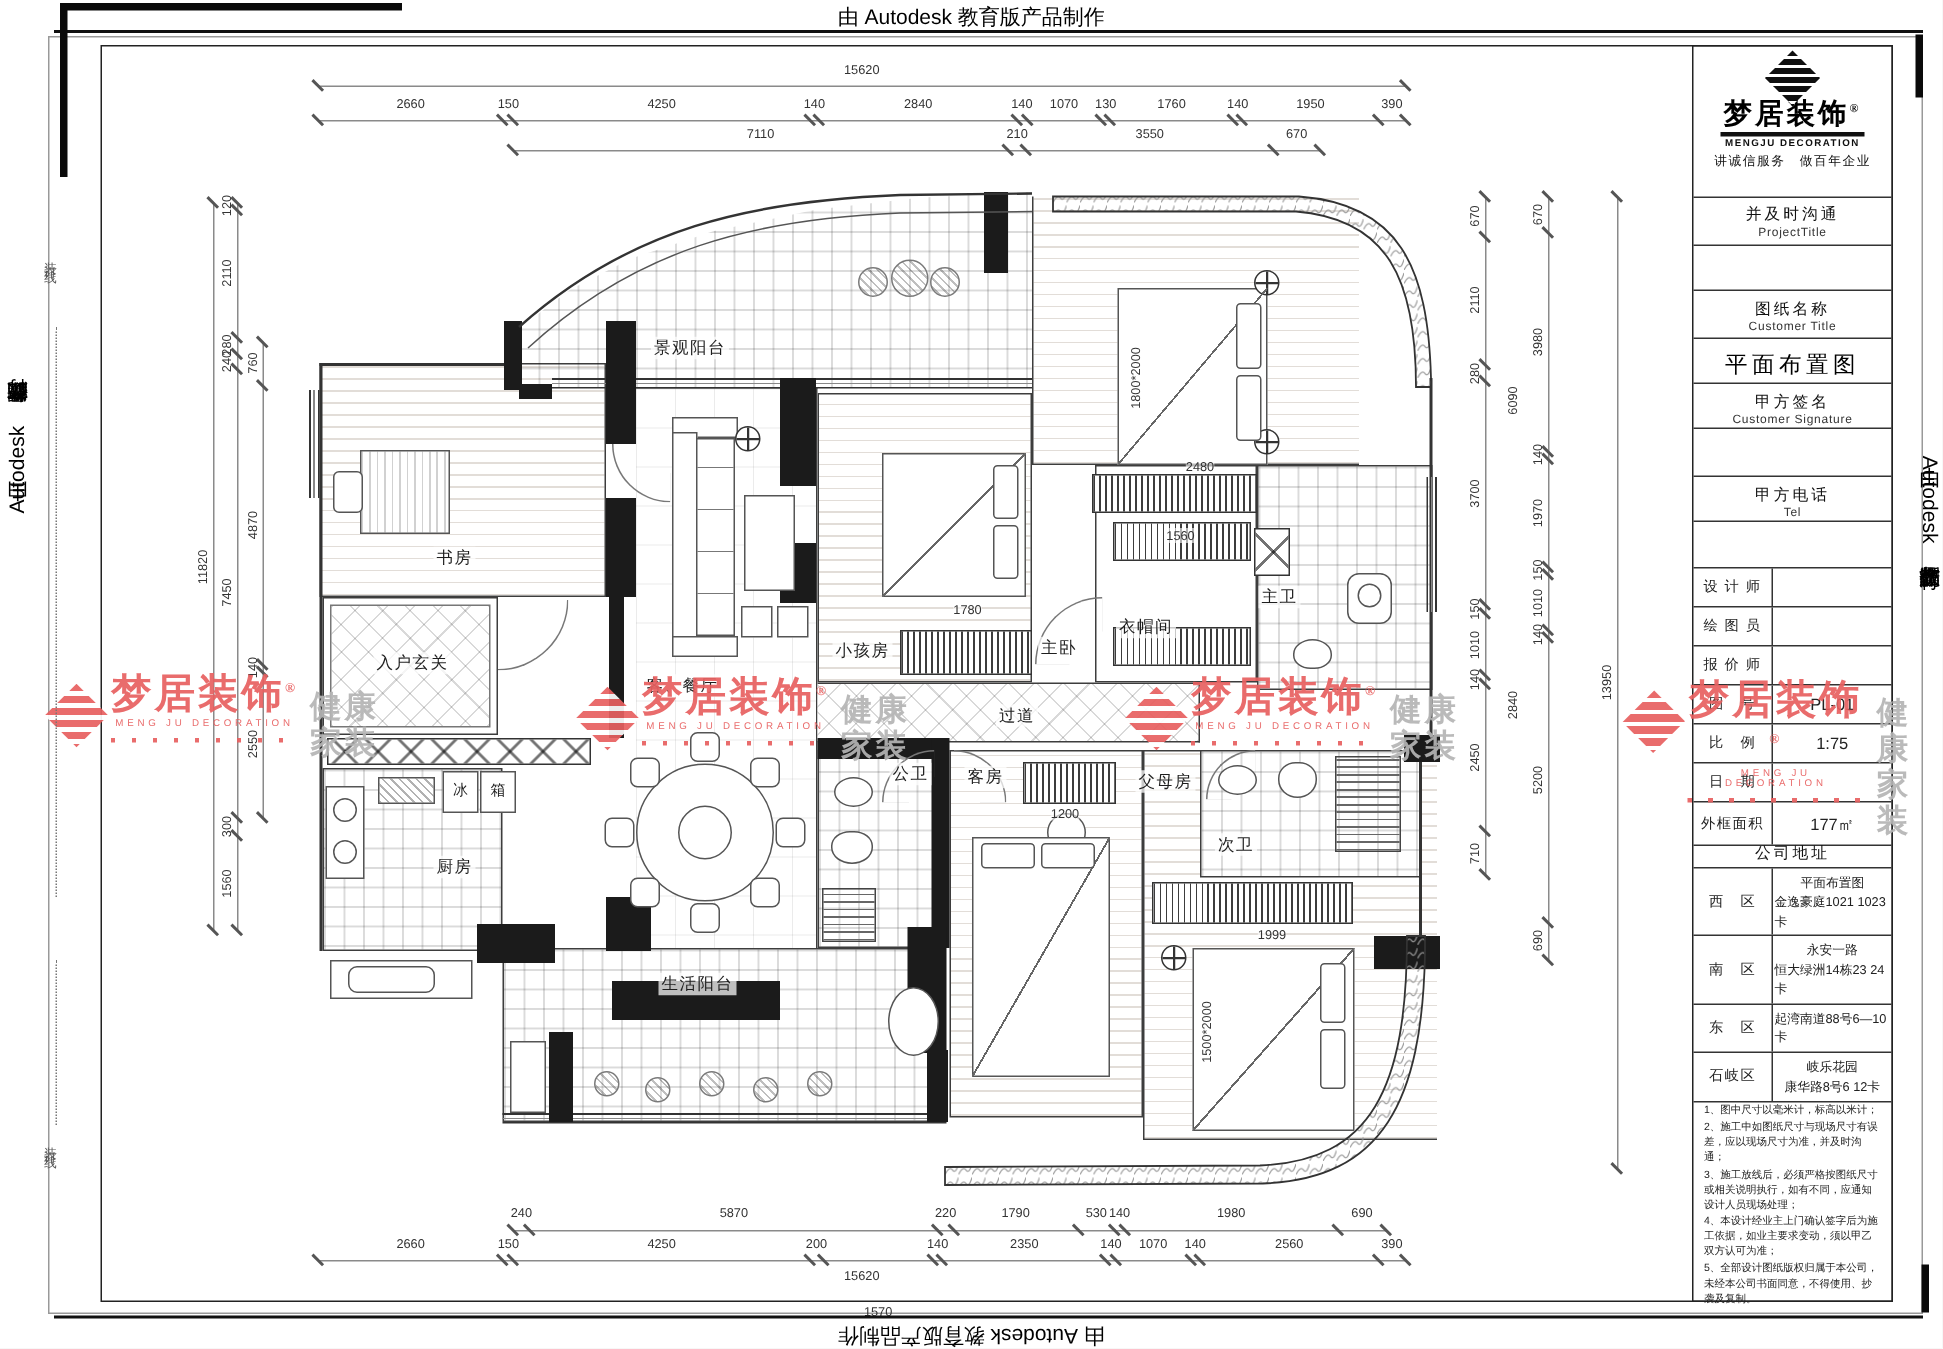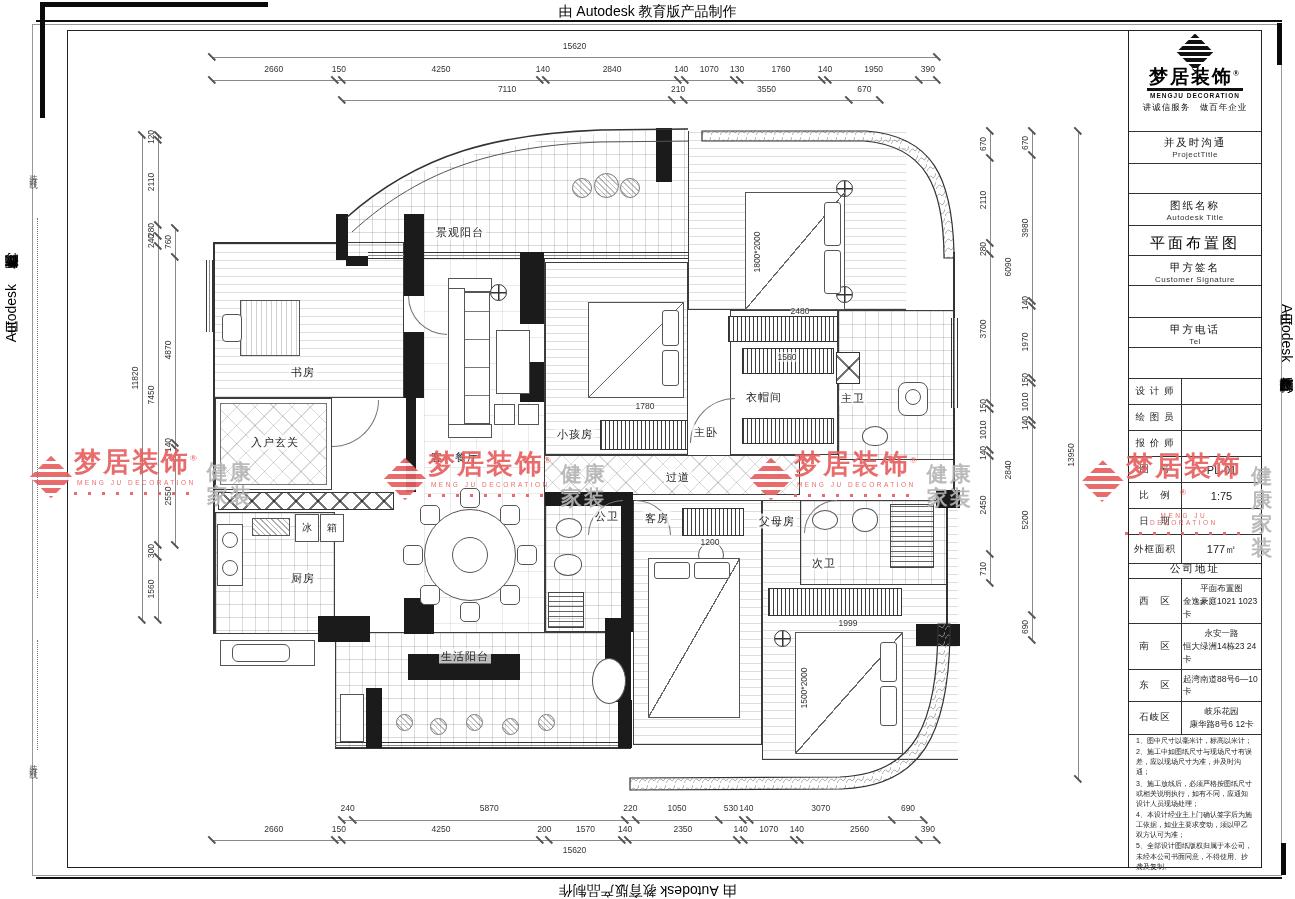--- a/index.html
+++ b/index.html
@@ -270,21 +270,21 @@
   <div class="arc" style="left:588px;top:500px;width:34px;height:34px;transform:scaleY(-1)"></div>
   <div class="arc" style="left:636px;top:500px;width:34px;height:34px;transform:scale(-1,-1)"></div>
   <div class="arc" style="left:804px;top:500px;width:32px;height:32px;transform:scaleY(-1)"></div>
 
   <div class="lbl" style="left:460px;top:232px">景观阳台</div>
   <div class="lbl" style="left:303px;top:372px">书房</div>
   <div class="lbl" style="left:275px;top:442px">入户玄关</div>
   <div class="lbl" style="left:455px;top:457px">客、餐厅</div>
   <div class="lbl" style="left:575px;top:434px">小孩房</div>
   <div class="lbl" style="left:706px;top:432px">主卧</div>
-  <div class="lbl" style="left:764px;top:397px">衣帽间</div>
+  <div class="lbl" style="left:764px;top:418px">衣帽间</div>
   <div class="lbl" style="left:853px;top:398px">主卫</div>
   <div class="lbl" style="left:678px;top:477px">过道</div>
   <div class="lbl" style="left:607px;top:516px">公卫</div>
   <div class="lbl" style="left:657px;top:518px">客房</div>
   <div class="lbl" style="left:777px;top:521px">父母房</div>
   <div class="lbl" style="left:824px;top:563px">次卫</div>
   <div class="lbl" style="left:303px;top:578px">厨房</div>
   <div class="lbl" style="left:465px;top:656px">生活阳台</div>
 
   <div class="dimin" style="left:800px;top:311px">2480</div>
@@ -342,44 +342,44 @@
       <div class="dt" style="left: 620.348px; top: 819px;"></div>
       <div class="dt" style="left: 630.551px; top: 819px;"></div>
       <div class="dt" style="left: 713.561px; top: 819px;"></div>
       <div class="dt" style="left: 738.139px; top: 819px;"></div>
       <div class="dt" style="left: 744.632px; top: 819px;"></div>
       <div class="dt" style="left: 887.002px; top: 819px;"></div>
       <div class="dt" style="left: 919px; top: 819px;"></div>
       <div class="dlabel" style="left: 347.565px; top: 803px; transform: translateX(-50%);">240</div>
       <div class="dlabel" style="left: 489.239px; top: 803px; transform: translateX(-50%);">5870</div>
       <div class="dlabel" style="left: 630.449px; top: 803px; transform: translateX(-50%);">220</div>
-      <div class="dlabel" style="left: 677.056px; top: 803px; transform: translateX(-50%);">1050</div>
+      <div class="dlabel" style="left: 677.056px; top: 803px; transform: translateX(-50%);">1790</div>
       <div class="dlabel" style="left: 730.85px; top: 803px; transform: translateX(-50%);">530</div>
       <div class="dlabel" style="left: 746.386px; top: 803px; transform: translateX(-50%);">140</div>
-      <div class="dlabel" style="left: 820.817px; top: 803px; transform: translateX(-50%);">3070</div>
+      <div class="dlabel" style="left: 820.817px; top: 803px; transform: translateX(-50%);">1980</div>
       <div class="dlabel" style="left: 908.001px; top: 803px; transform: translateX(-50%);">690</div>
       <div class="dl" style="left: 212px; top: 840px; width: 725px; height: 1px;"></div>
       <div class="dt" style="left: 207px; top: 839px;"></div>
       <div class="dt" style="left: 330.464px; top: 839px;"></div>
       <div class="dt" style="left: 337.426px; top: 839px;"></div>
       <div class="dt" style="left: 534.689px; top: 839px;"></div>
       <div class="dt" style="left: 543.972px; top: 839px;"></div>
       <div class="dt" style="left: 616.843px; top: 839px;"></div>
       <div class="dt" style="left: 623.341px; top: 839px;"></div>
       <div class="dt" style="left: 732.416px; top: 839px;"></div>
       <div class="dt" style="left: 738.914px; top: 839px;"></div>
       <div class="dt" style="left: 788.578px; top: 839px;"></div>
       <div class="dt" style="left: 795.076px; top: 839px;"></div>
       <div class="dt" style="left: 913.898px; top: 839px;"></div>
       <div class="dt" style="left: 932px; top: 839px;"></div>
       <div class="dlabel" style="left: 273.732px; top: 824px; transform: translateX(-50%);">2660</div>
       <div class="dlabel" style="left: 338.945px; top: 824px; transform: translateX(-50%);">150</div>
       <div class="dlabel" style="left: 441.057px; top: 824px; transform: translateX(-50%);">4250</div>
       <div class="dlabel" style="left: 544.33px; top: 824px; transform: translateX(-50%);">200</div>
-      <div class="dlabel" style="left: 585.407px; top: 824px; transform: translateX(-50%);">1570</div>
+      <div class="dlabel" style="left: 585.407px; top: 869px; transform: translateX(-50%);">1570</div>
       <div class="dlabel" style="left: 625.092px; top: 824px; transform: translateX(-50%);">140</div>
       <div class="dlabel" style="left: 682.879px; top: 824px; transform: translateX(-50%);">2350</div>
       <div class="dlabel" style="left: 740.665px; top: 824px; transform: translateX(-50%);">140</div>
       <div class="dlabel" style="left: 768.746px; top: 824px; transform: translateX(-50%);">1070</div>
       <div class="dlabel" style="left: 796.827px; top: 824px; transform: translateX(-50%);">140</div>
       <div class="dlabel" style="left: 859.487px; top: 824px; transform: translateX(-50%);">2560</div>
       <div class="dlabel" style="left: 927.949px; top: 824px; transform: translateX(-50%);">390</div>
       <div class="dlabel" style="left: 574.5px; top: 845px; transform: translateX(-50%);">15620</div>
       <div class="dl" style="left: 142px; top: 135px; width: 1px; height: 485px;"></div>
       <div class="dt" style="left: 137px; top: 134px;"></div>
@@ -518,21 +518,21 @@
     </div>
     <div class="cell" style="top:100px;height:33px">
       <div class="tb-label">并及时沟通</div>
       <div class="tb-sub">ProjectTitle</div>
     </div>
     <div class="cell" style="top:133px;height:30px">
         <div class="tb-big"></div>
       </div>
     <div class="cell" style="top:163px;height:32px">
       <div class="tb-label">图纸名称</div>
-      <div class="tb-sub">Autodesk Title</div>
+      <div class="tb-sub">Customer Title</div>
     </div>
     <div class="cell" style="top:195px;height:30px">
         <div class="tb-big">平面布置图</div>
       </div>
     <div class="cell" style="top:225px;height:30px">
       <div class="tb-label">甲方签名</div>
       <div class="tb-sub">Customer Signature</div>
     </div>
     <div class="cell" style="top:255px;height:32px">
         <div class="tb-big"></div>

